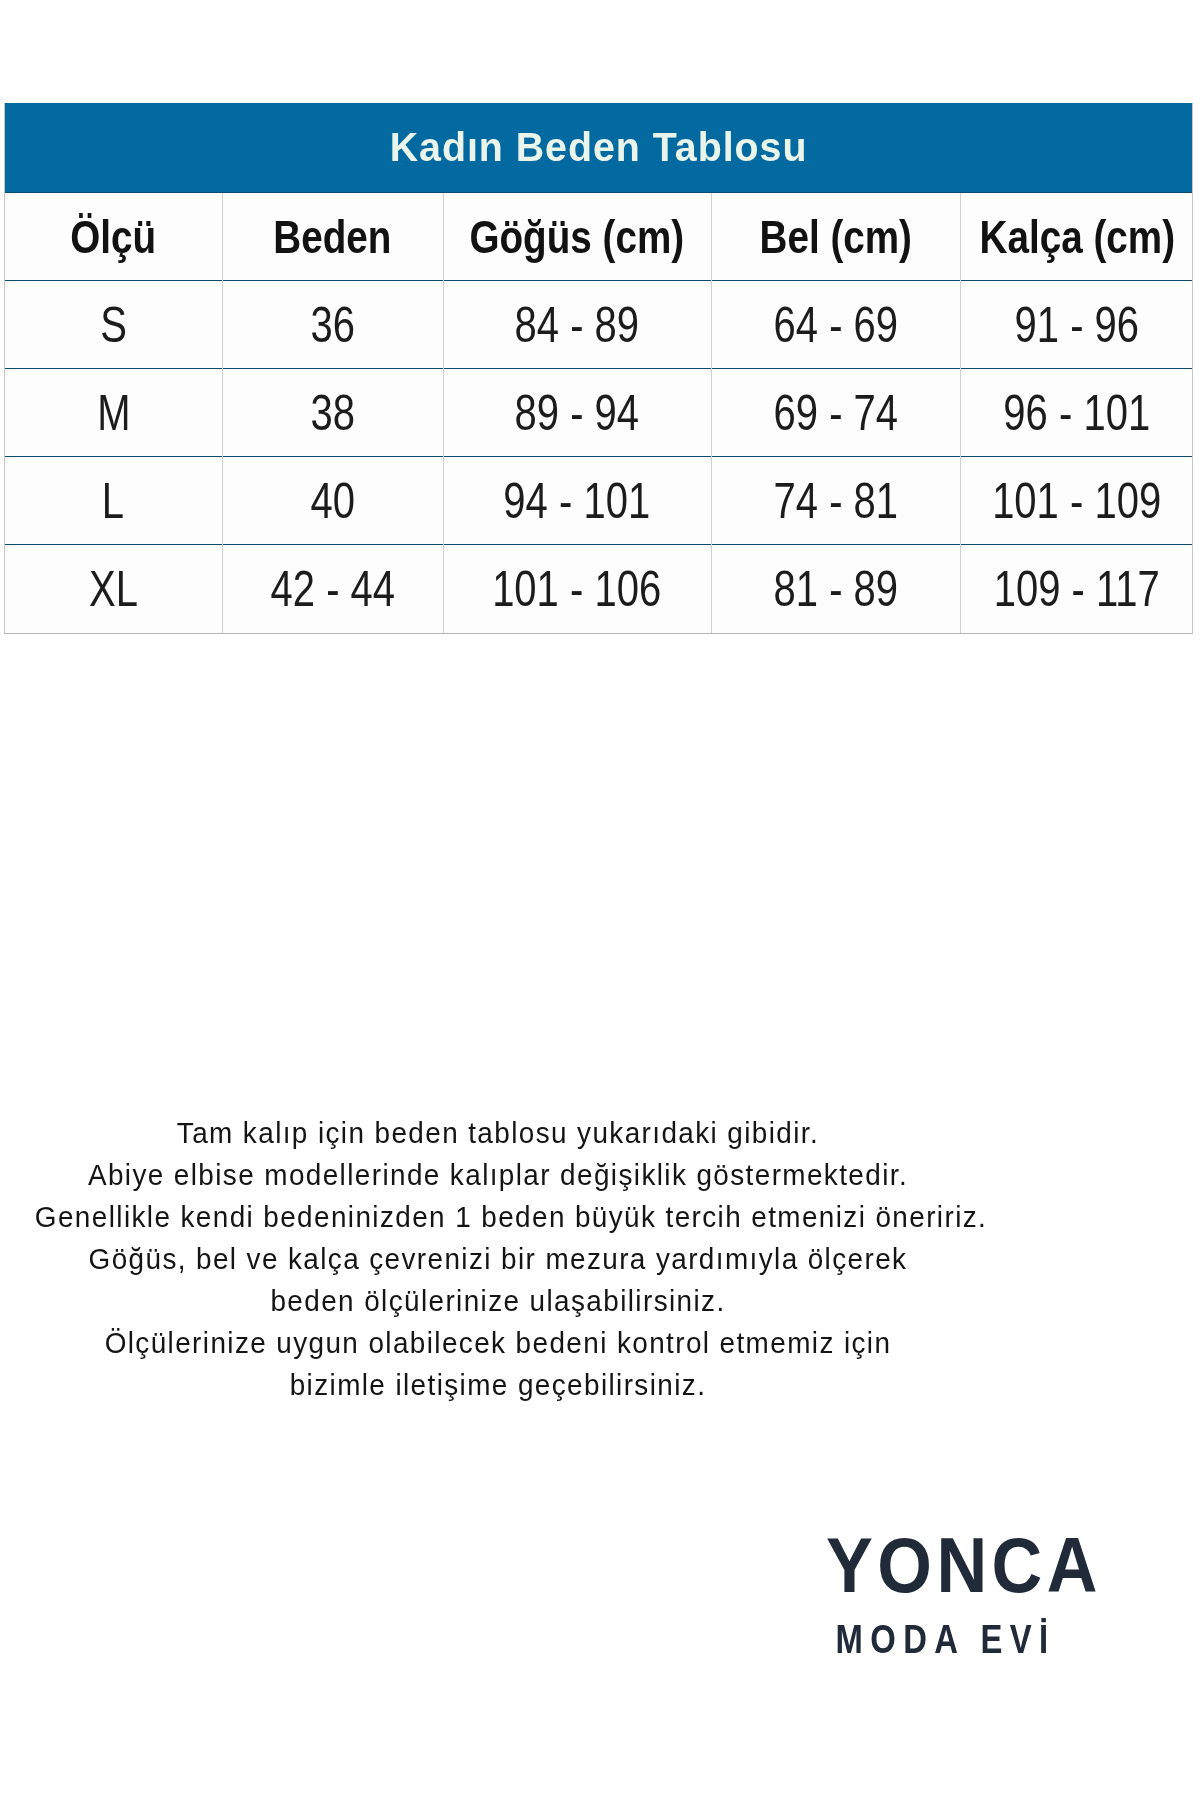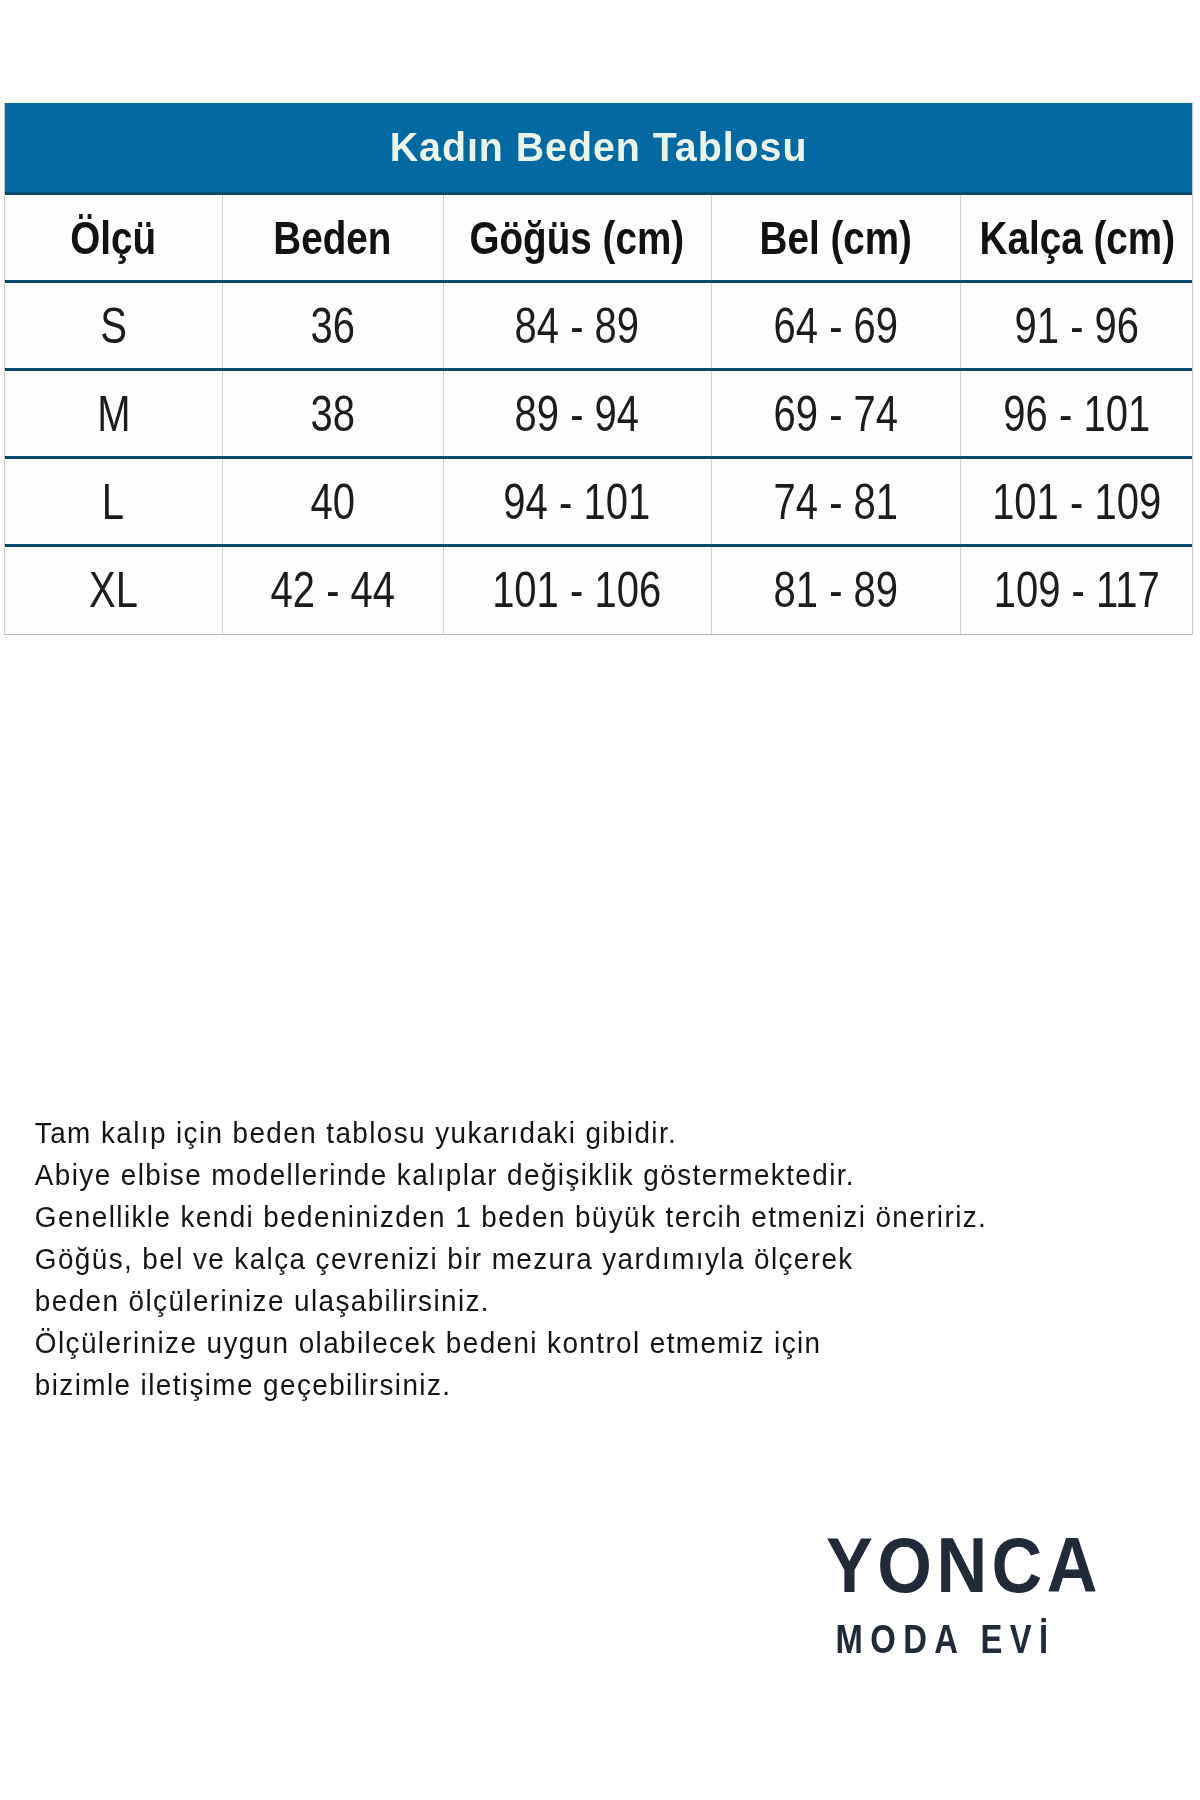--- a/index.html
+++ b/index.html
@@ -10,30 +10,30 @@
   
   .size-chart { position:absolute; top:103px; left:4px; width:1189px;
                 border-left:1px solid #c6c6c6; border-right:1px solid #c6c6c6;
                 border-bottom:1px solid #b5b5b5; background:#fdfdfd; }
   .title-bar { height:89px; background:#0369a1; display:flex; align-items:center;
                justify-content:center; }
   .title-bar .t { color:#e9f4eb; font-size:41px; font-weight:600; letter-spacing:1px;
                   transform:scaleX(0.96); white-space:nowrap; }
   table.szt { width:100%; border-collapse:collapse; table-layout:fixed; }
   .szt th, .szt td { height:88px; text-align:center; vertical-align:middle;
-                     background:#fdfdfd; border-top:3px solid #0c4a6e;
+                     background:#fdfdfd; border-top:1px solid #0c4a6e;
                      border-left:1px solid #cfcfcf; padding:0; }
   .szt th:first-child, .szt td:first-child { border-left:none; }
   .szt th .c { display:inline-block; font-size:46px; font-weight:bold; color:#121212;
                transform:scaleX(0.84); white-space:nowrap; }
   .szt td .c { display:inline-block; font-size:50px; font-weight:400; color:#1c1c1c;
                transform:scaleX(0.80); white-space:nowrap; }
 
   
-  .notes { position:absolute; top:1112px; left:0; width:996px; 
+  .notes { position:absolute; top:1112px; left:0; width:996px; text-align:center;
            color:#141414; }
   .notes .line { font-size:30px; line-height:42px; letter-spacing:1.5px;
                  transform:scaleX(0.93); transform-origin:50% 50%; white-space:nowrap; }
 
   
   .brand { position:absolute; top:1520px; left:0; width:1160px; text-align:right;
            color:#212a39; }
   .brand .name { font-size:78px; font-weight:bold; letter-spacing:5px;
                  transform:scaleX(0.90); transform-origin:50% 50%; white-space:nowrap; }
   .brand .tagline { margin-top:6px; font-size:40px; font-weight:bold; letter-spacing:9px;

